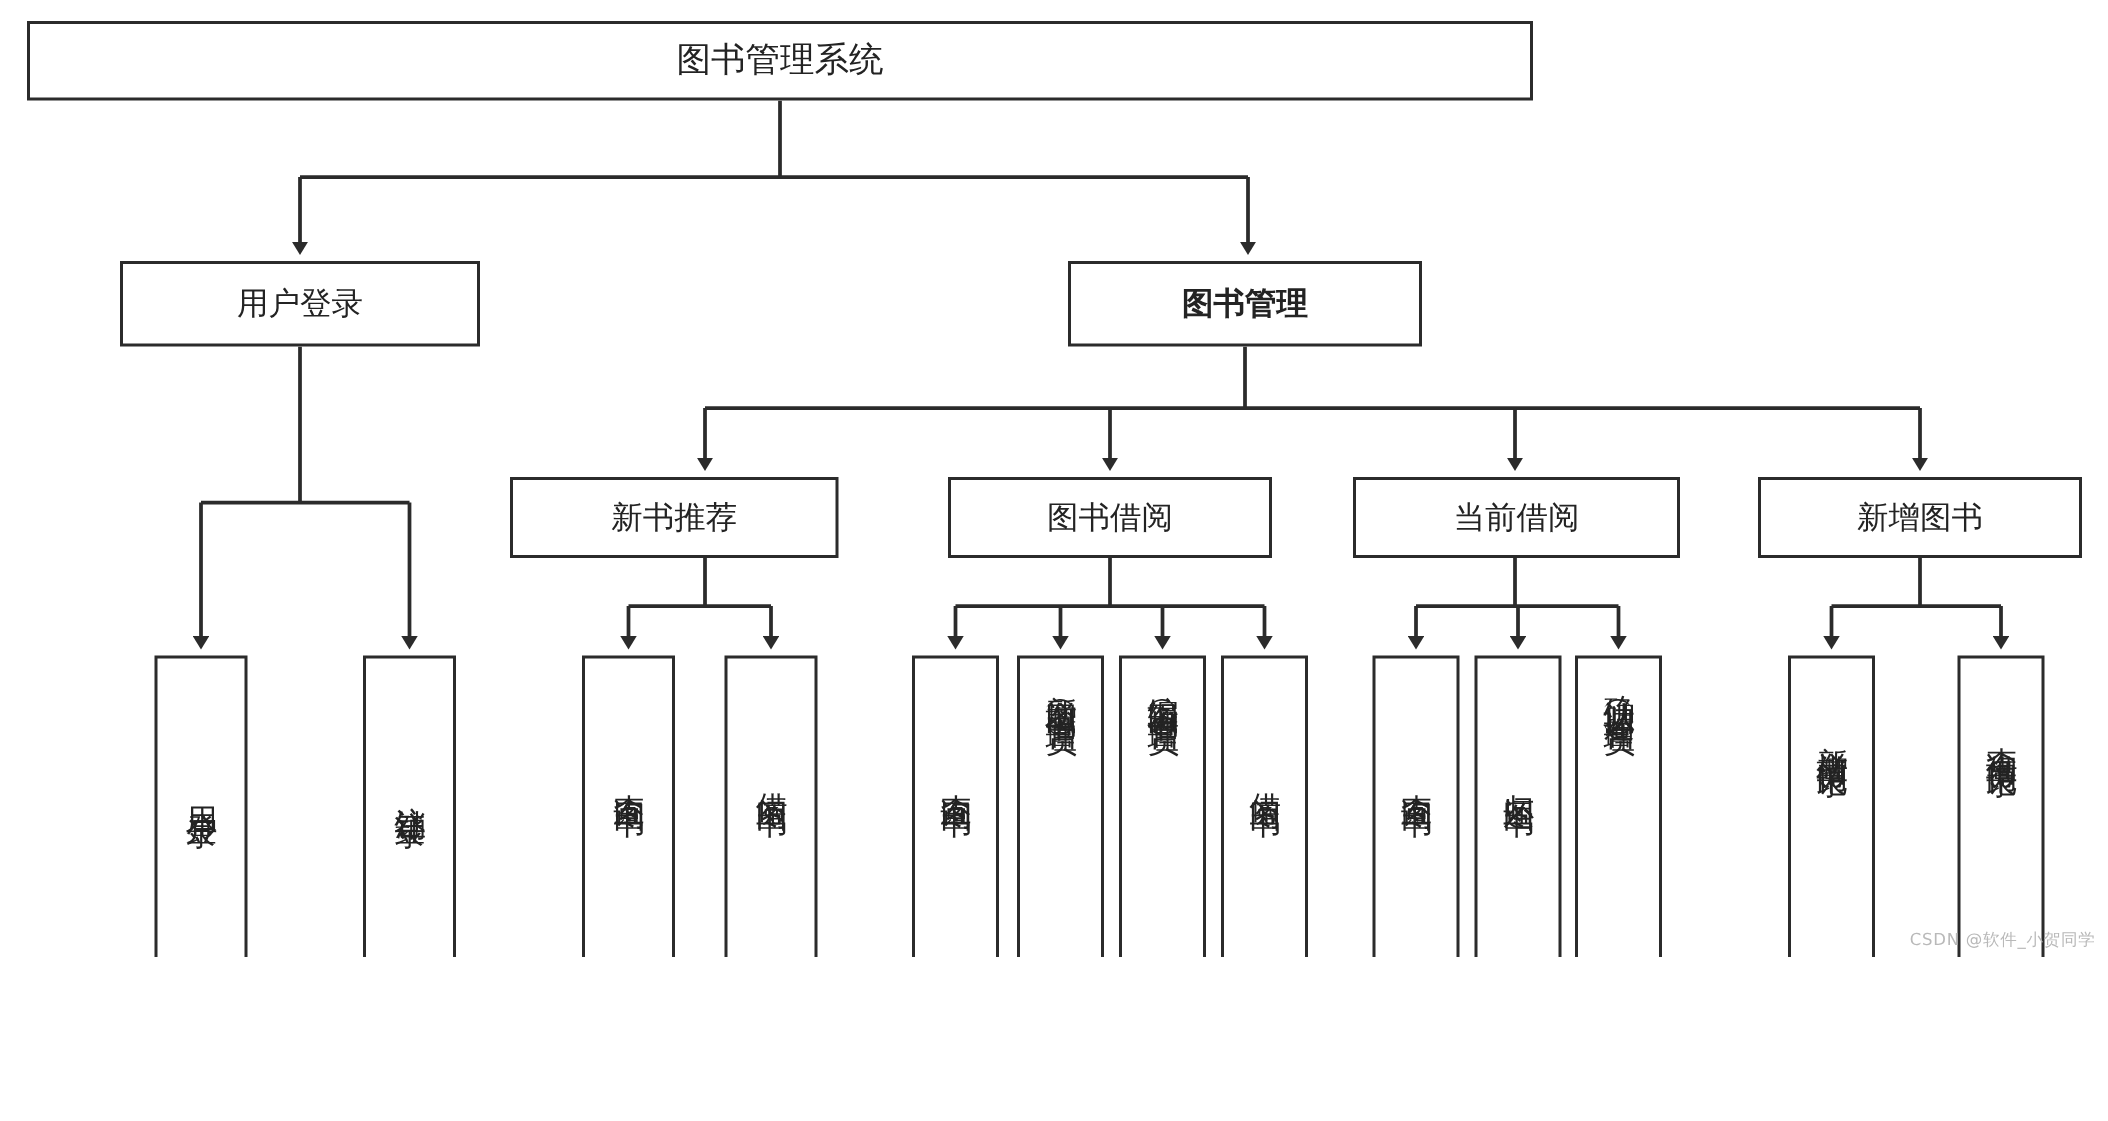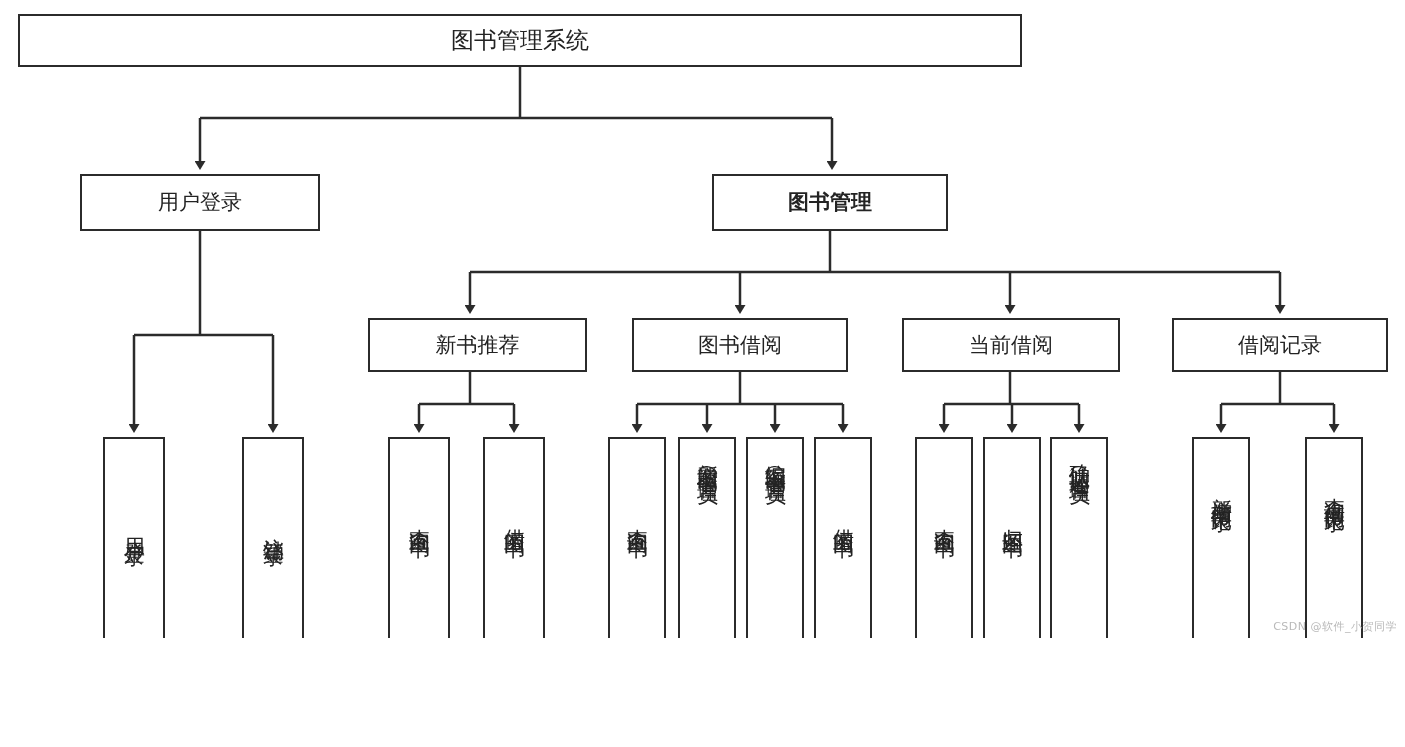--- a/index.html
+++ b/index.html
@@ -134,31 +134,31 @@
     <span class="label">图书管理系统</span>
   </div>
 
   <div class="node lvl1" style="left: 80px; top: 174px; width: 240px; height: 57px; border-color: rgb(43, 43, 43); color: rgb(35, 35, 35);">
     <span class="label">用户登录</span>
   </div>
   <div class="node lvl1" style="left: 712px; top: 174px; width: 236px; height: 57px; border-color: rgb(43, 43, 43); color: rgb(35, 35, 35); font-weight: bold;">
     <span class="label">图书管理</span>
   </div>
 
-  <div class="node lvl2" style="left: 368px; top: 318px; width: 219px; height: 54px; border-color: rgb(43, 43, 43); color: rgb(35, 35, 35);">
+  <div class="node lvl2" style="left: 340px; top: 318px; width: 219px; height: 54px; border-color: rgb(43, 43, 43); color: rgb(35, 35, 35);">
     <span class="label">新书推荐</span>
   </div>
   <div class="node lvl2" style="left: 902px; top: 318px; width: 218px; height: 54px; border-color: rgb(43, 43, 43); color: rgb(35, 35, 35);">
     <span class="label">当前借阅</span>
   </div>
   <div class="node lvl2" style="left: 632px; top: 318px; width: 216px; height: 54px; border-color: rgb(43, 43, 43); color: rgb(35, 35, 35);">
     <span class="label">图书借阅</span>
   </div>
   <div class="node lvl2" style="left: 1172px; top: 318px; width: 216px; height: 54px; border-color: rgb(43, 43, 43); color: rgb(35, 35, 35);">
-    <span class="label">借阅记录</span>
+    <span class="label">新增图书</span>
   </div>
 
   <div class="node leaf" style="left: 103px; top: 437px; width: 62px; height: 293px; border-color: rgb(43, 43, 43); color: rgb(35, 35, 35);">
     <span class="label" style="margin-top: 82px;">用户登录</span>
   </div>
   <div class="node leaf" style="left: 242px; top: 437px; width: 62px; height: 293px; border-color: rgb(43, 43, 43); color: rgb(35, 35, 35);">
     <span class="label" style="margin-top: 82px;">注销登录</span>
   </div>
   <div class="node leaf" style="left: 388px; top: 437px; width: 62px; height: 293px; border-color: rgb(43, 43, 43); color: rgb(35, 35, 35);">
     <span class="label" style="margin-top: 73px;">查询图书</span>

